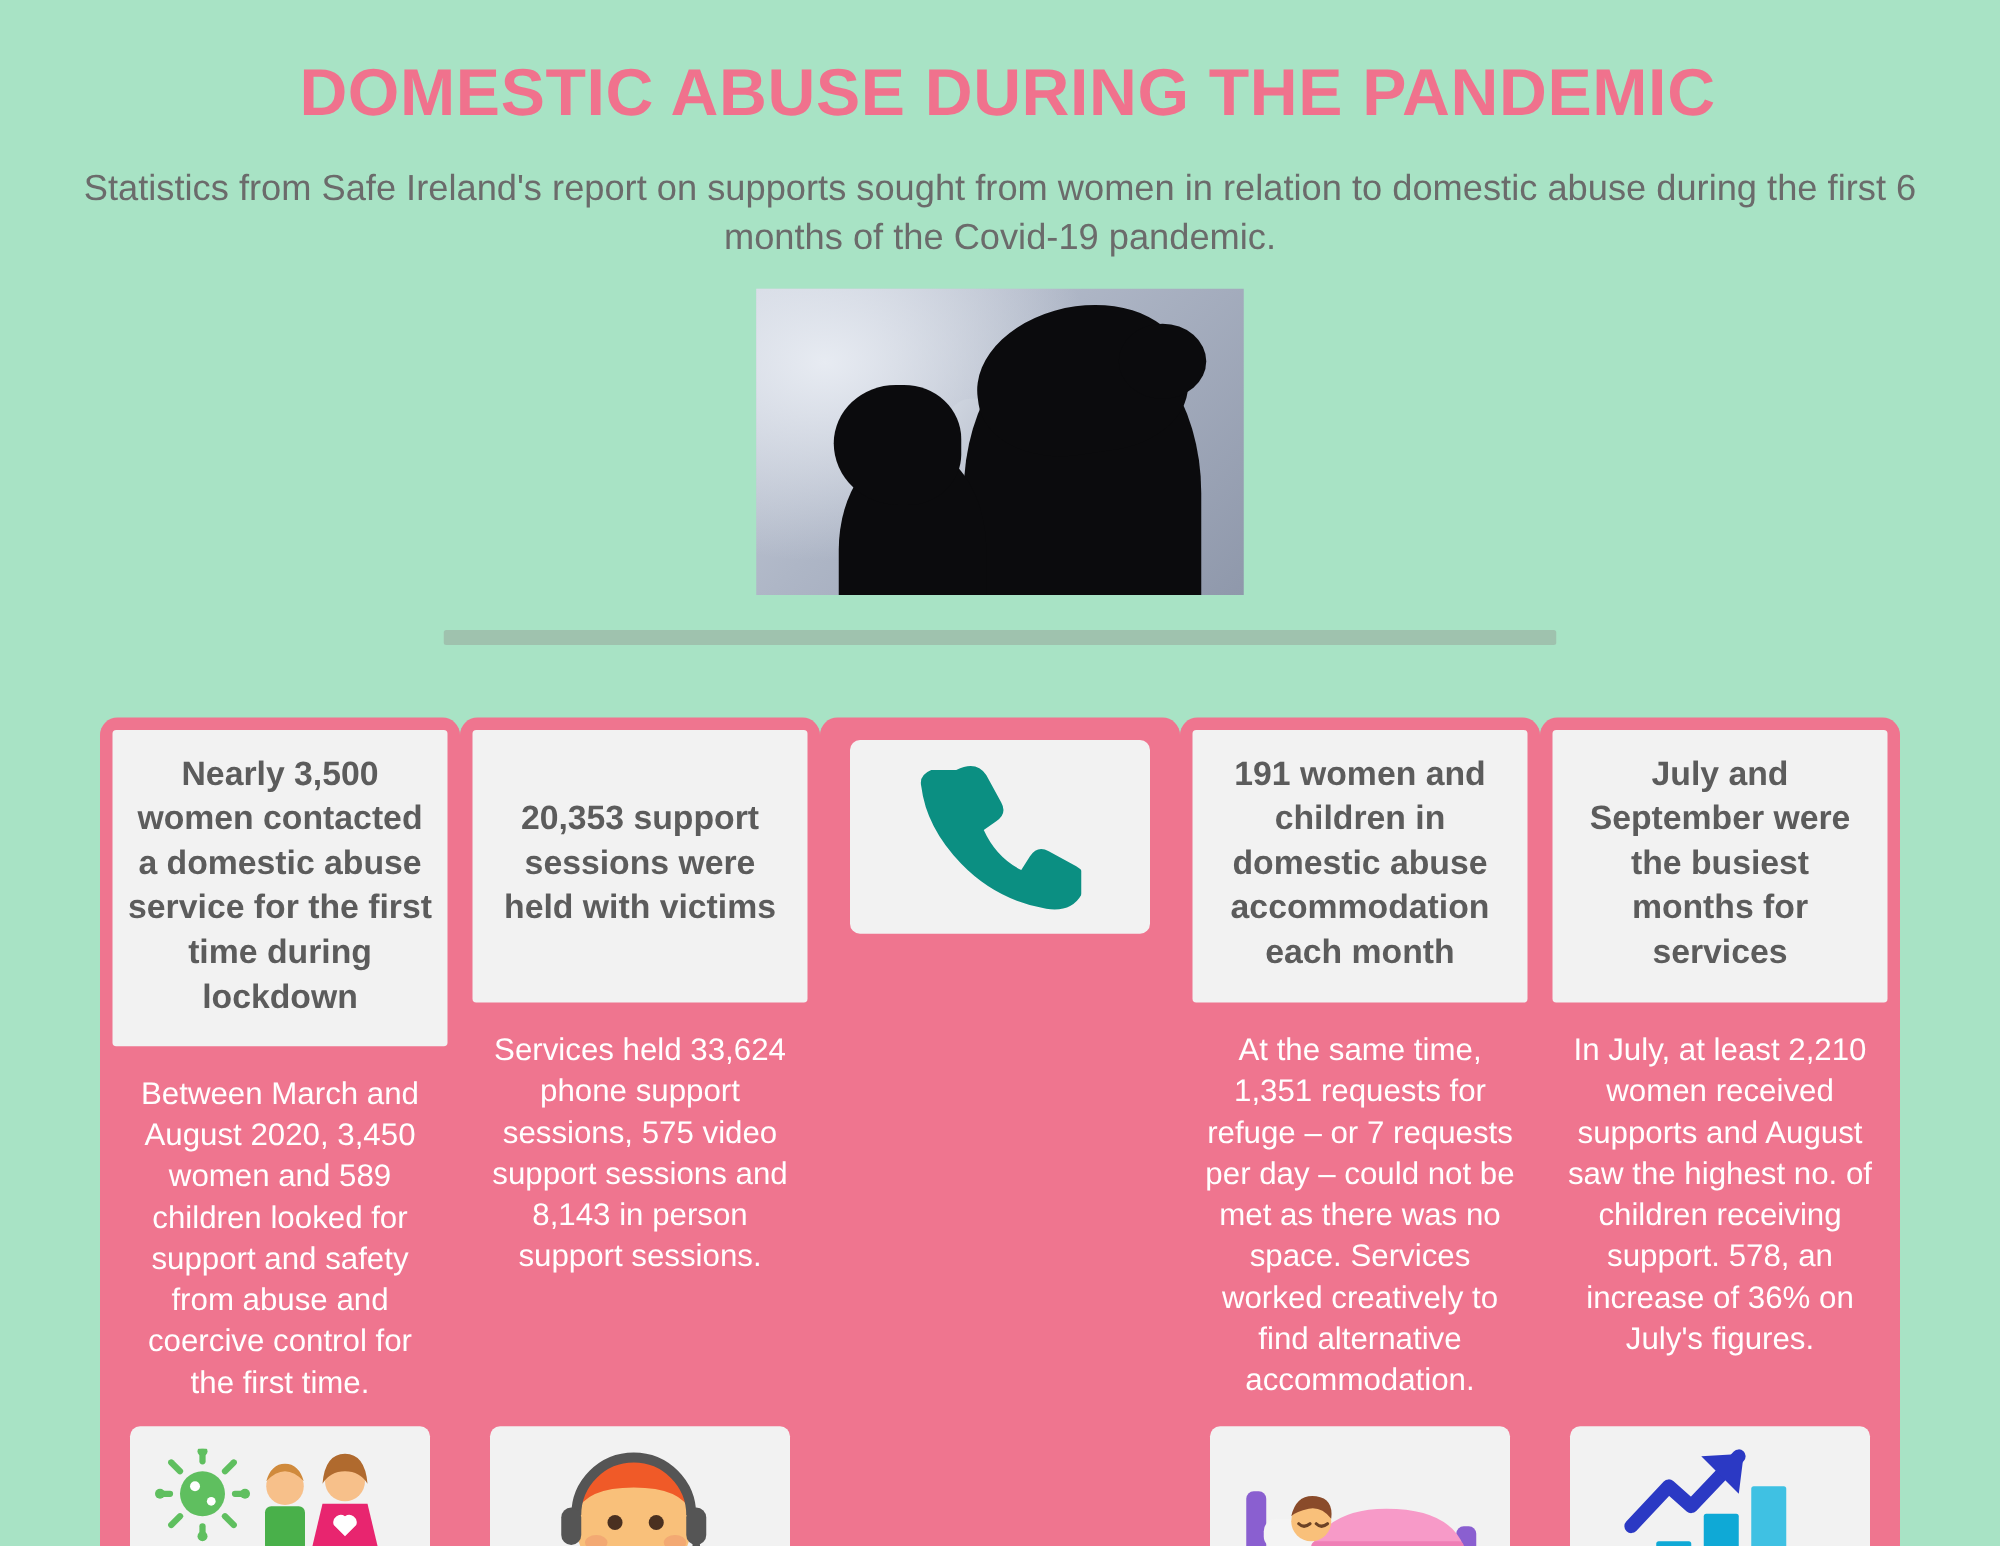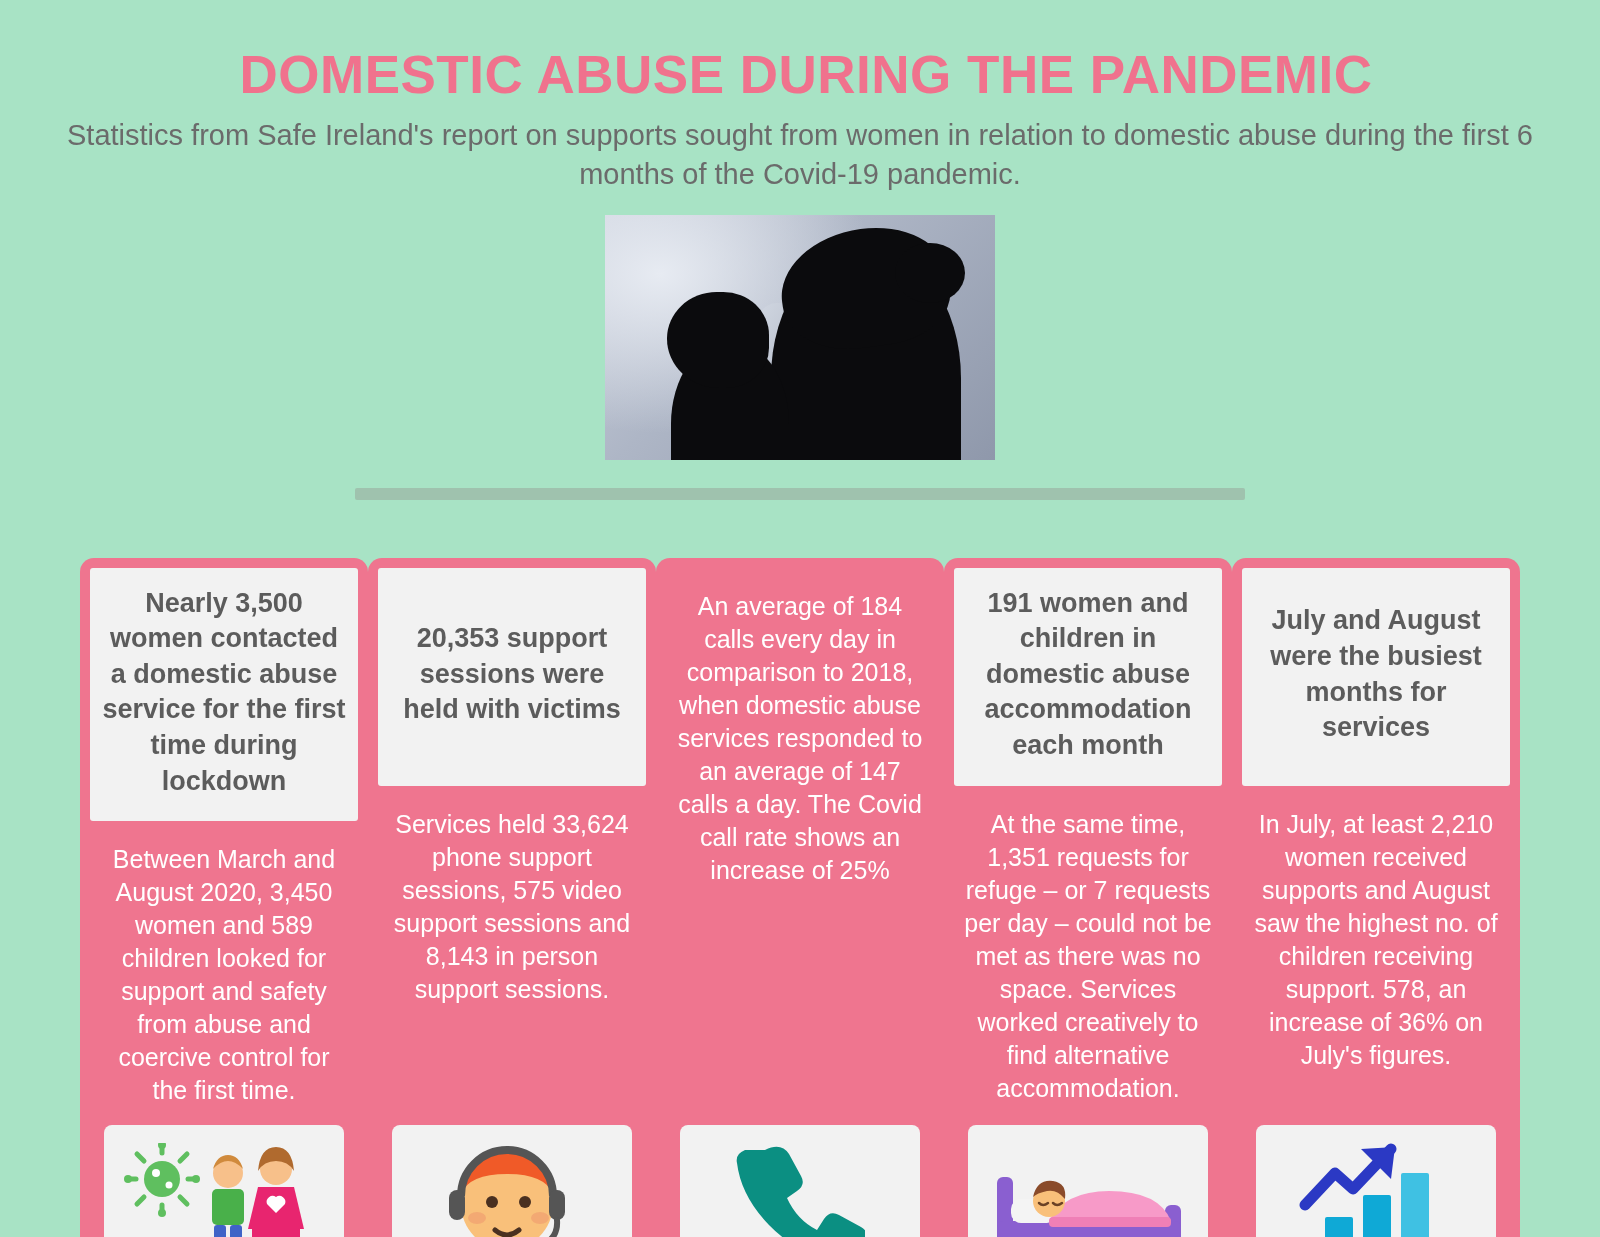--- a/index.html
+++ b/index.html
@@ -26,21 +26,21 @@
     font-weight: bold;
     letter-spacing: 0.5px;
     margin: 46px 0 0 12px;
     line-height: 1.1;
   }
   .subtitle {
     text-align: center;
     color: #6b6b6b;
     font-size: 29px;
     line-height: 1.35;
-    margin: 12px auto 0 auto;
+    margin: 28px auto 0 auto;
     width: 1520px;
   }
   .hero-wrap {
     display: flex;
     justify-content: center;
     margin-top: 20px;
   }
   .hero {
     width: 390px;
     height: 245px;
@@ -252,21 +252,20 @@
           <path d="M24 58 a46 46 0 0 1 92 0" stroke="#555" stroke-width="8" fill="none"></path>
           <rect x="112" y="52" width="16" height="30" rx="8" fill="#555"></rect>
           <rect x="12" y="52" width="16" height="30" rx="8" fill="#555"></rect>
           <path d="M120 82 q2 26 -32 28" stroke="#555" stroke-width="6" fill="none" stroke-linecap="round"></path>
           <circle cx="86" cy="110" r="7" fill="#555"></circle>
         </svg>
       </div>
     </div>
 
     <div class="card">
-      <div class="card-body">An average of 184 calls every day in comparison to 2018, when domestic abuse services responded to an average of 147 calls a day. The Covid call rate shows an increase of 25%</div>
       <div class="card-icon">
         <svg width="130" height="130" viewBox="0 0 130 130">
           <path d="M30 12 q16 -8 24 4 l12 22 q5 9 -4 15 l-10 7 q10 22 30 32 l7 -11 q6 -9 15 -4 l22 12 q12 7 4 23 q-8 14 -28 11 q-40 -7 -68 -36 q-28 -29 -32 -62 q-2 -9 8 -13z" fill="#0b8f82"></path>
         </svg>
       </div>
     </div>
 
     <div class="card">
       <div class="card-head">191 women and children in domestic abuse accommodation each month</div>
       <div class="card-body">At the same time, 1,351 requests for refuge – or 7 requests per day – could not be met as there was no space.
@@ -281,21 +280,21 @@
           <rect x="66" y="74" width="122" height="10" rx="4" fill="#ef7fb6"></rect>
           <circle cx="66" cy="58" r="16" fill="#f9c07a"></circle>
           <path d="M50 54 q4 -18 20 -16 q14 2 12 18 q-8 -10 -18 -8 q-10 2 -14 6z" fill="#8a4b2a"></path>
           <path d="M56 60 q4 4 9 0" stroke="#6b4225" stroke-width="2.5" fill="none" stroke-linecap="round"></path>
           <path d="M70 60 q4 4 9 0" stroke="#6b4225" stroke-width="2.5" fill="none" stroke-linecap="round"></path>
         </svg>
       </div>
     </div>
 
     <div class="card">
-      <div class="card-head">July and August were the busiest months for services</div>
+      <div class="card-head">July and September were the busiest months for services</div>
       <div class="card-body">In July, at least 2,210 women received supports and August saw the highest no. of children receiving support. 578, an increase of 36% on July's figures.</div>
       <div class="card-icon">
         <svg width="170" height="120" viewBox="0 0 170 120">
           <rect x="34" y="74" width="28" height="38" rx="2" fill="#0fa9d6"></rect>
           <rect x="72" y="52" width="28" height="60" rx="2" fill="#0fa9d6"></rect>
           <rect x="110" y="30" width="28" height="82" rx="2" fill="#3fc1e3"></rect>
           <path d="M14 62 L44 30 L62 46 L100 6" stroke="#2b39c4" stroke-width="11" fill="none" stroke-linecap="round" stroke-linejoin="round"></path>
           <path d="M70 6 L104 4 L100 36 z" fill="#2b39c4"></path>
         </svg>
       </div>

